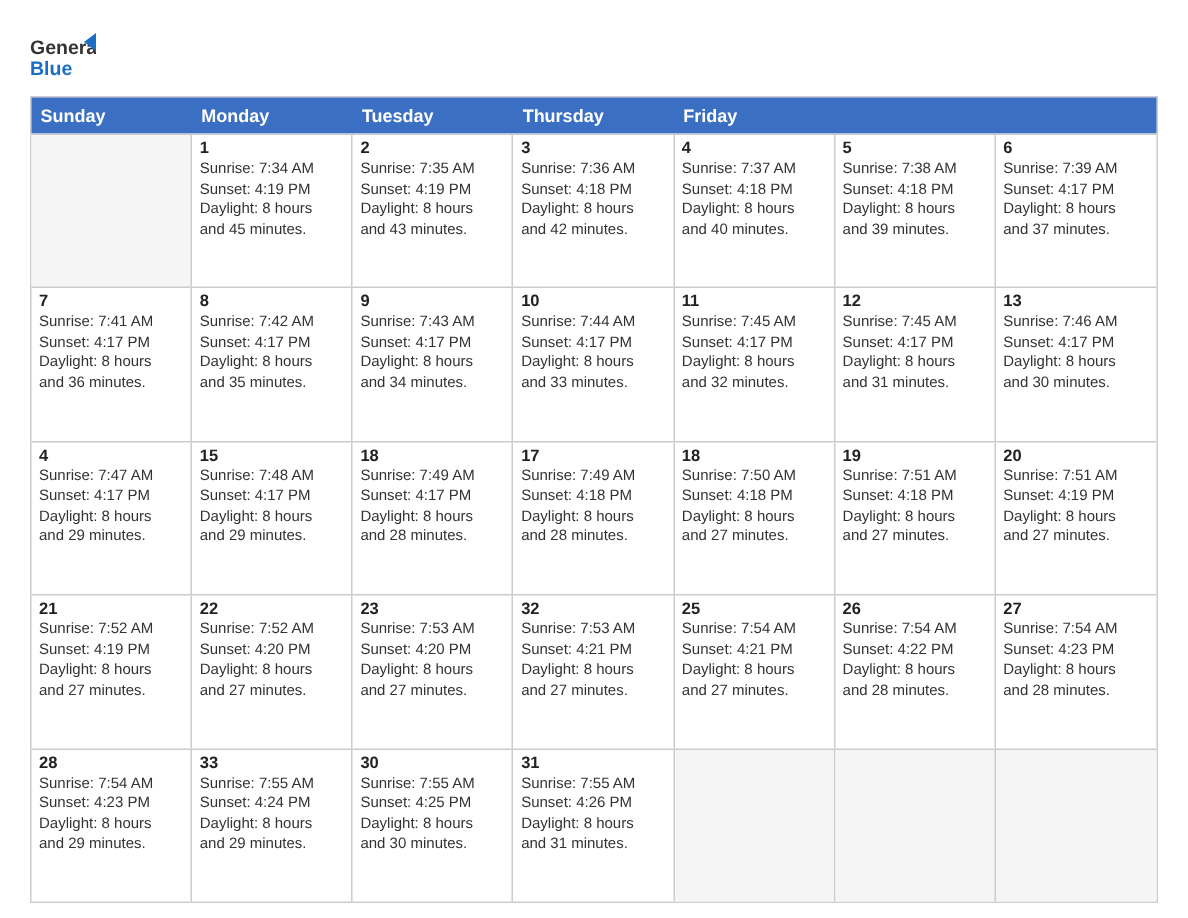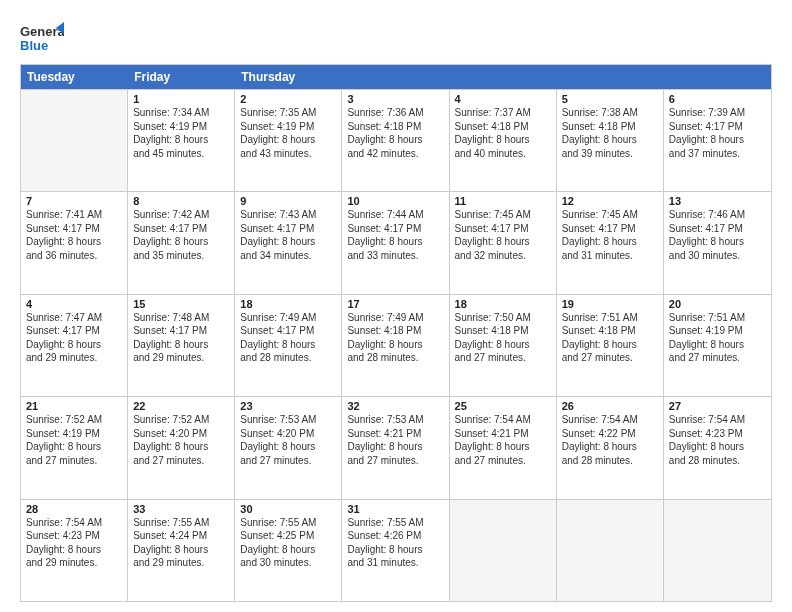--- a/index.html
+++ b/index.html
@@ -110,23 +110,25 @@
       </svg>
     </div>
     <div class="title-block">
       <h1></h1>
       <h2></h2>
     </div>
   </div>
 
   <div class="calendar">
     <div class="cal-header">
+    <div class="cal-header-cell">Sunday</div>
+        <div class="cal-header-cell">Monday</div>
         <div class="cal-header-cell">Tuesday</div>
+        <div class="cal-header-cell">Thursday</div>
         <div class="cal-header-cell">Friday</div>
-        <div class="cal-header-cell">Thursday</div>
       </div>
     <div class="cal-body">
     <div class="cal-row">
           <div class="cal-cell empty"></div>
           <div class="cal-cell">
             <div class="day-num">1</div>
             <div class="day-info">Sunrise: 7:34 AM<br>Sunset: 4:19 PM<br>Daylight: 8 hours<br>and 45 minutes.</div>
           </div>
           <div class="cal-cell">
             <div class="day-num">2</div>

